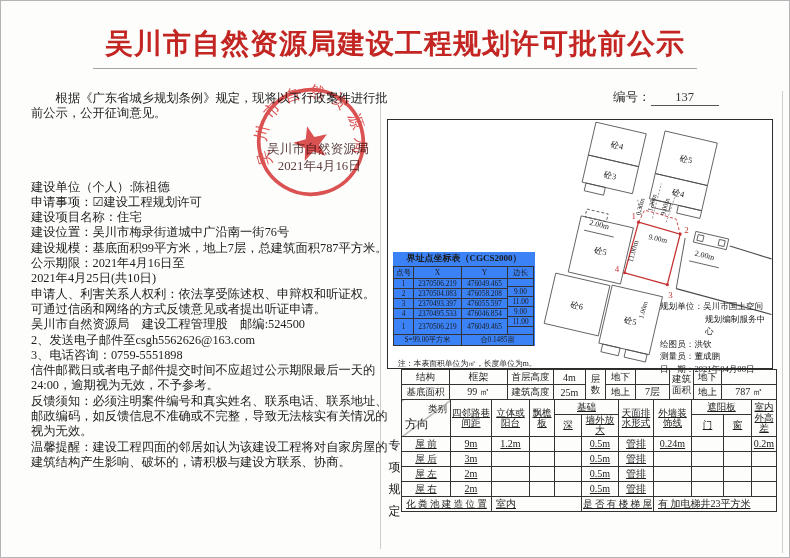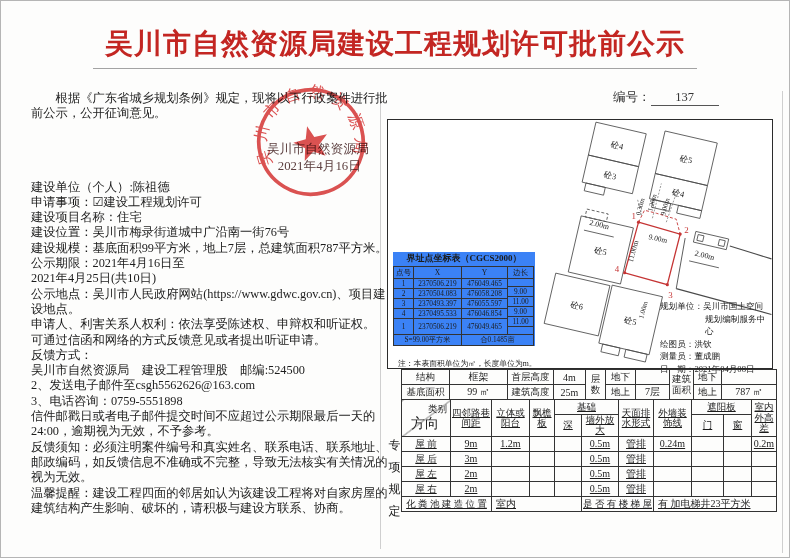--- a/index.html
+++ b/index.html
@@ -43,21 +43,21 @@
   .form-area{position:absolute;left:400px;top:368px;width:375px;font-size:10px;}
   .form-area table{border-collapse:collapse;table-layout:fixed;width:375px;}
   .form-area td{border:1px solid #333;text-align:center;padding:0 1px;overflow:hidden;}
   table.specs td{height:13px;}
   table.matrix{margin-top:-1px;text-decoration:underline;}
   table.matrix td{height:14px;}
   td.hd{font-size:9.5px;line-height:1.1;}
   td.diag{position:relative;height:40px;
         background:linear-gradient(to bottom right,transparent calc(50% - .6px),#444 50%,transparent calc(50% + .6px));}
   td.diag .ca{position:absolute;right:3px;top:3px;font-size:9.5px;}
-  td.diag .cb{position:absolute;left:9px;bottom:3px;font-size:14px;text-align:center;}
+  td.diag .cb{position:absolute;left:3px;bottom:3px;font-size:12px;text-align:center;}
   .vlabel{position:absolute;left:387px;top:433px;width:13px;font-size:12px;line-height:22px;
         text-align:center;word-break:break-all;color:#222;}
 </style>
 </head>
 <body>
 
 <div class="page">
 
   <div class="scanline" style="left:379px;top:96px;height:452px;"></div>
   <div class="scanline" style="left:781px;top:90px;height:462px;"></div>
@@ -86,24 +86,22 @@
       </svg>
     </div>
 
     <p>建设单位（个人）:陈祖德</p>
     <p>申请事项：☑建设工程规划许可</p>
     <p>建设项目名称：住宅</p>
     <p>建设位置：吴川市梅录街道城中广沿南一街76号</p>
     <p>建设规模：基底面积99平方米，地上7层，总建筑面积787平方米。</p>
     <p>公示期限：2021年4月16日至</p>
     <p class="date2">2021年4月25日(共10日)</p>
-    <p>公示地点：吴川市人民政府网站(https://www.gdwc.gov.cn)、项目建设地点。</p>
     <p>申请人、利害关系人权利：依法享受陈述权、申辩权和听证权。</p>
     <p>可通过信函和网络的方式反馈意见或者提出听证申请。</p>
-    <p>反馈方式：</p>
     <p>吴川市自然资源局　建设工程管理股　邮编:524500</p>
     <p>2、发送电子邮件至csgh5562626@163.com</p>
     <p>3、电话咨询：0759-5551898</p>
     <p>信件邮戳日或者电子邮件提交时间不应超过公示期限最后一天的24:00，逾期视为无效，不予参考。</p>
     <p>反馈须知：必须注明案件编号和真实姓名、联系电话、联系地址、邮政编码，如反馈信息不准确或不完整，导致无法核实有关情况的视为无效。</p>
     <p>温馨提醒：建设工程四面的邻居如认为该建设工程将对自家房屋的建筑结构产生影响、破坏的，请积极与建设方联系、协商。</p>
   </div>
 
   <div class="map-box">
     <svg class="map-svg" viewBox="0 0 386 250" xmlns="http://www.w3.org/2000/svg">

